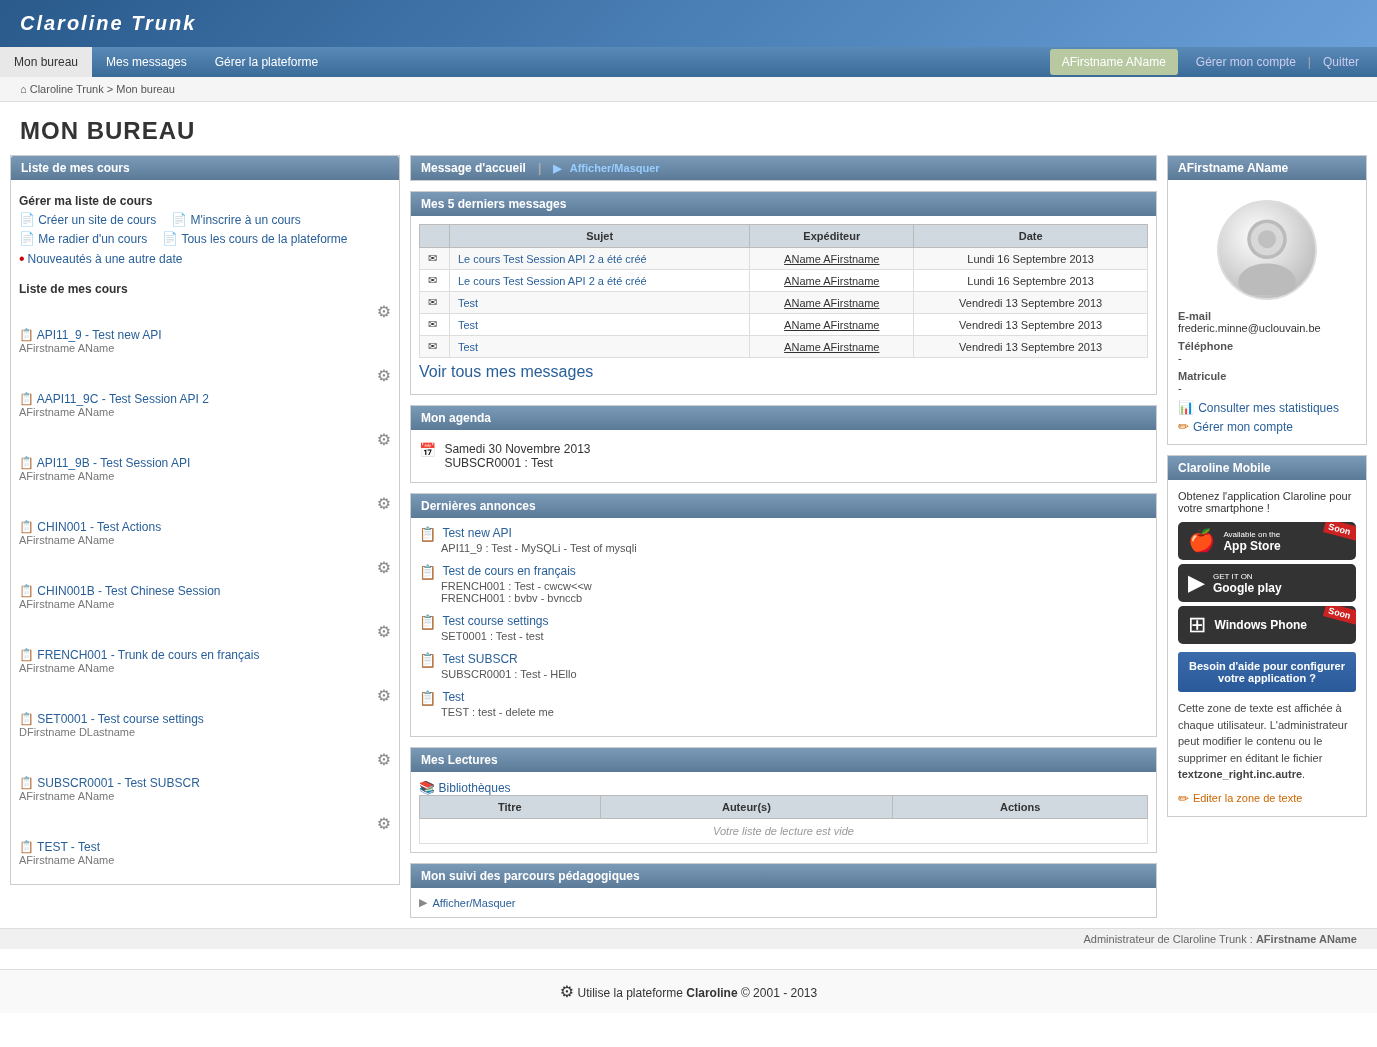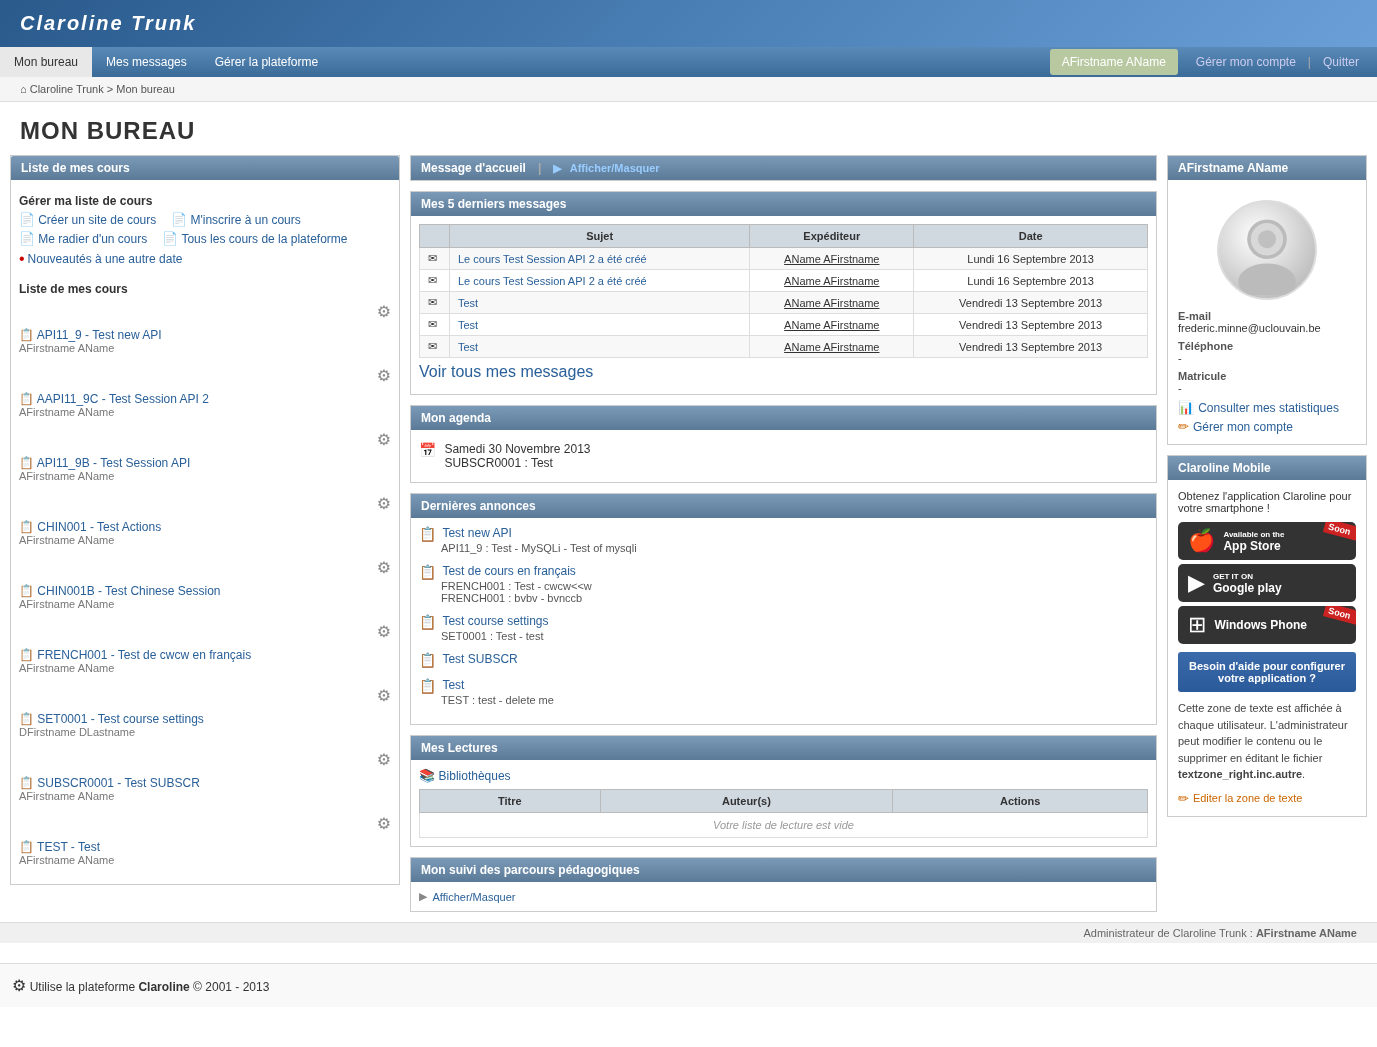--- a/index.html
+++ b/index.html
@@ -88,28 +88,28 @@
     
     .profile-field { margin-bottom: 6px; font-size: 11px; }
     .profile-label { font-weight: bold; color: #555; font-size: 11px; }
     .profile-value { color: #333; font-size: 11px; }
 
     
     .app-button { display: flex; align-items: center; background: #222; color: #fff; border-radius: 5px; padding: 6px 10px; margin-bottom: 6px; font-size: 10px; cursor: pointer; position: relative; overflow: hidden; }
     .app-button-ios { background: #333; }
     .app-button-android { background: #333; }
     .app-button-windows { background: #333; }
-    .app-button-text-small { font-size: 8px; display: block; font-weight: bold; }
+    .app-button-text-small { font-size: 8px; display: block; }
     .app-button-text-big { font-size: 12px; display: block; font-weight: bold; }
 
     
     .help-button { background: linear-gradient(to bottom, #3a6aaa, #2a5a9a); color: #fff; text-align: center; padding: 8px; font-size: 11px; font-weight: bold; cursor: pointer; border-radius: 3px; margin-bottom: 8px; }
 
     
-    #footer { text-align: left; padding: 12px; border-top: 1px solid #ddd; margin-top: 20px; background: #f9f9f9; }
+    #footer { text-align: center; padding: 12px; border-top: 1px solid #ddd; margin-top: 20px; background: #f9f9f9; }
     #footer-right { text-align: right; font-size: 11px; color: #666; padding: 4px 20px; background: #f0f0f0; border-top: 1px solid #ddd; }
 
     .see-all-link { color: #2a6099; text-decoration: none; font-size: 16px; }
 
     .toggle-link { color: #2a6099; text-decoration: none; font-size: 11px; }
     
     .right-text-block { font-size: 11px; color: #444; line-height: 1.5; }
     .right-text-block strong { font-weight: bold; }
     
     .edit-link { color: #cc6600; text-decoration: none; font-size: 11px; }
@@ -229,21 +229,21 @@
               <span style="font-size:12px;">📋</span>
               <a href="#" class="course-name"> CHIN001B - Test Chinese Session</a>
               <div class="course-teacher">AFirstname AName</div>
             </div>
             <span style="font-size:16px; cursor:pointer; color:#888;">⚙</span>
           </div>
 
           <div class="course-item">
             <div class="course-info">
               <span style="font-size:12px;">📋</span>
-              <a href="#" class="course-name"> FRENCH001 - Test de cwcw en français</a>
+              <a href="#" class="course-name"> FRENCH001 - Trunk de cours en français</a>
               <div class="course-teacher">AFirstname AName</div>
             </div>
             <span style="font-size:16px; cursor:pointer; color:#888;">⚙</span>
           </div>
 
           <div class="course-item">
             <div class="course-info">
               <span style="font-size:12px;">📋</span>
               <a href="#" class="course-name"> SET0001 - Test course settings</a>
               <div class="course-teacher">DFirstname DLastname</div>
@@ -382,39 +382,40 @@
             <a href="#" class="action-link">Test course settings</a>
           </div>
           <div class="announce-sub">SET0001 : Test - test</div>
         </div>
 
         <div class="announce-item">
           <div class="announce-item-header">
             <span style="font-size:14px;">📋</span>
             <a href="#" class="action-link">Test SUBSCR</a>
           </div>
+          <div class="announce-sub">SUBSCR0001 : Test - HEllo</div>
         </div>
 
         <div class="announce-item">
           <div class="announce-item-header">
             <span style="font-size:14px;">📋</span>
             <a href="#" class="action-link">Test</a>
           </div>
           <div class="announce-sub">TEST : test - delete me</div>
         </div>
 
       </div>
     </div>
 
     <div class="center-section">
       <div class="center-section-header">
         <span>Mes Lectures</span>
       </div>
       <div class="center-section-body">
-        <div style="margin-bottom:6px;">
+        <div style="margin-bottom:0;">
           <span style="font-size:13px;">📚</span>
           <a href="#" class="action-link">Bibliothèques</a>
         </div>
         <table class="reading-table">
           <thead>
             <tr>
               <th>Titre</th>
               <th>Auteur(s)</th>
               <th>Actions</th>
             </tr>

